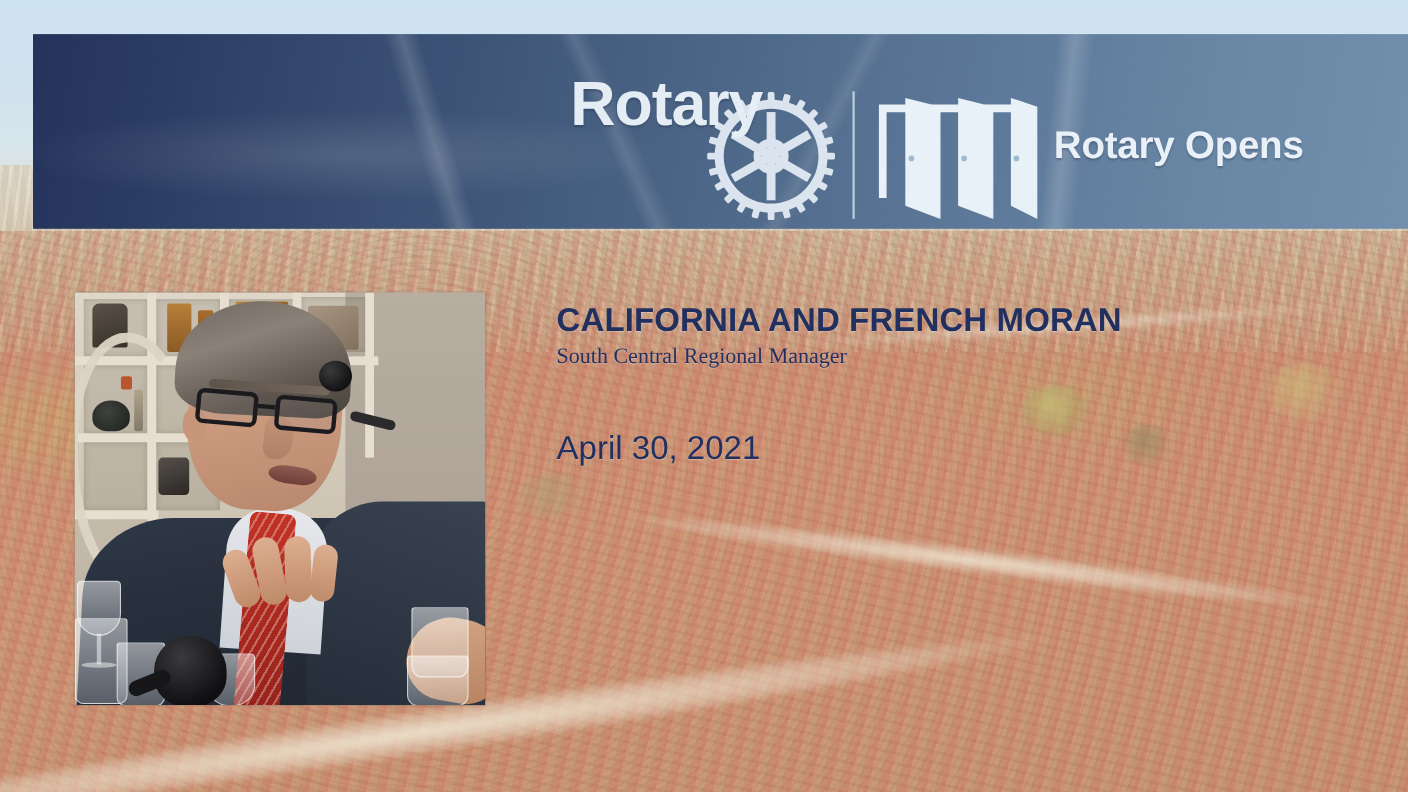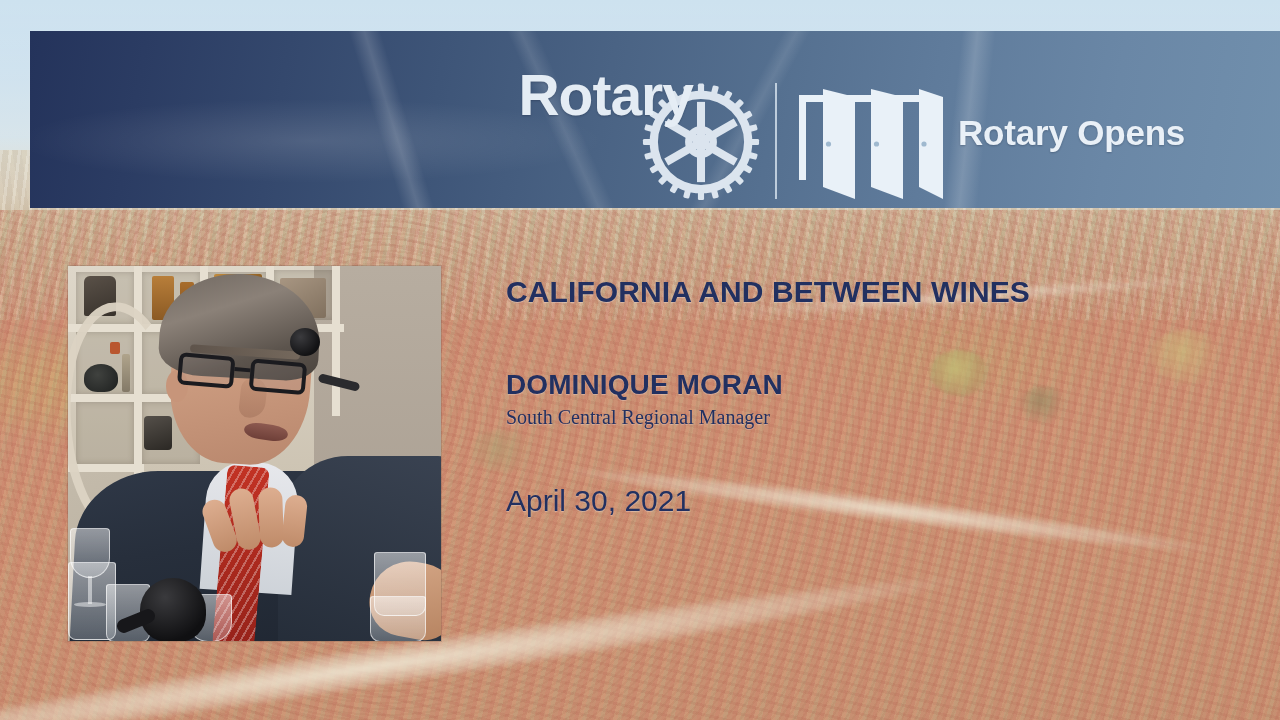--- a/index.html
+++ b/index.html
@@ -604,21 +604,20 @@
     <div class="glass" style="left:306px;top:286px;width:52px;height:64px;border-radius:3px 3px 10px 10px;"></div>
     <div class="glass" style="left:302px;top:330px;width:56px;height:46px;border-radius:3px 3px 10px 10px;"></div>
 
     <div class="ph ph-mic2"></div>
     <div class="ph ph-mic2stem"></div>
 
     <div class="photo-blur"></div>
   </div>
 
   <div class="slide-text">
-    <div class="title-line">CALIFORNIA AND BETWEEN WINES</div>
-
-    <div class="speaker-name">DOMINIQUE MORAN</div>
+    <div class="title-line">CALIFORNIA AND FRENCH MORAN</div>
+
     <div class="speaker-role">South Central Regional Manager</div>
 
     <div class="talk-date">April 30, 2021</div>
   </div>
 
 </div>
 
 </body></html>

